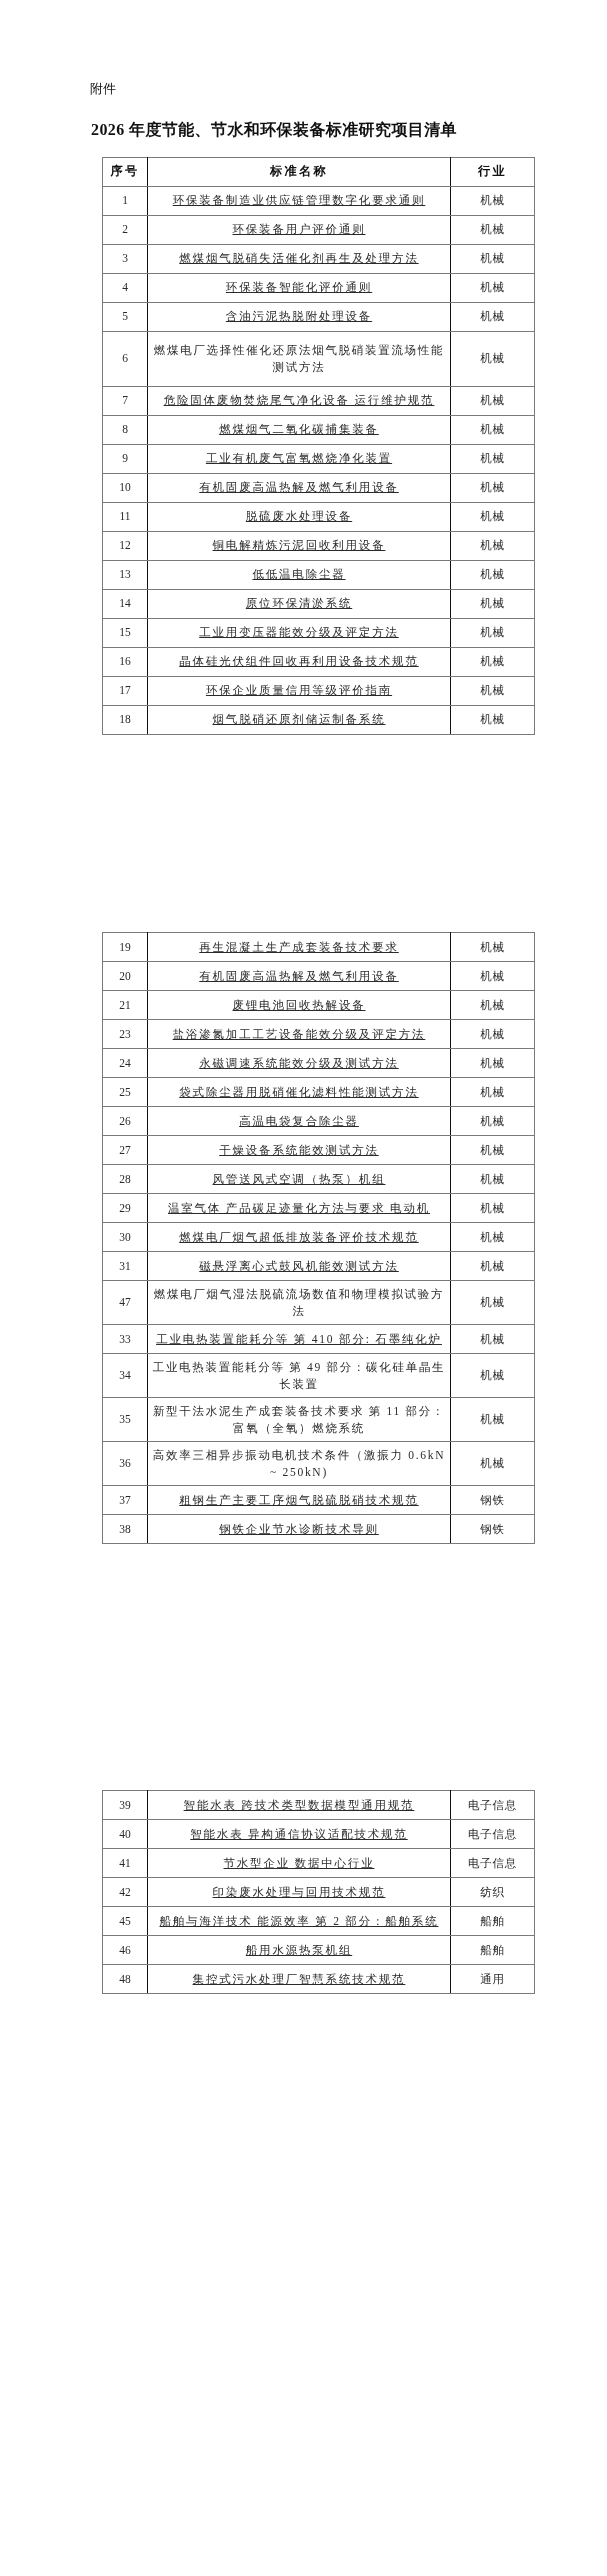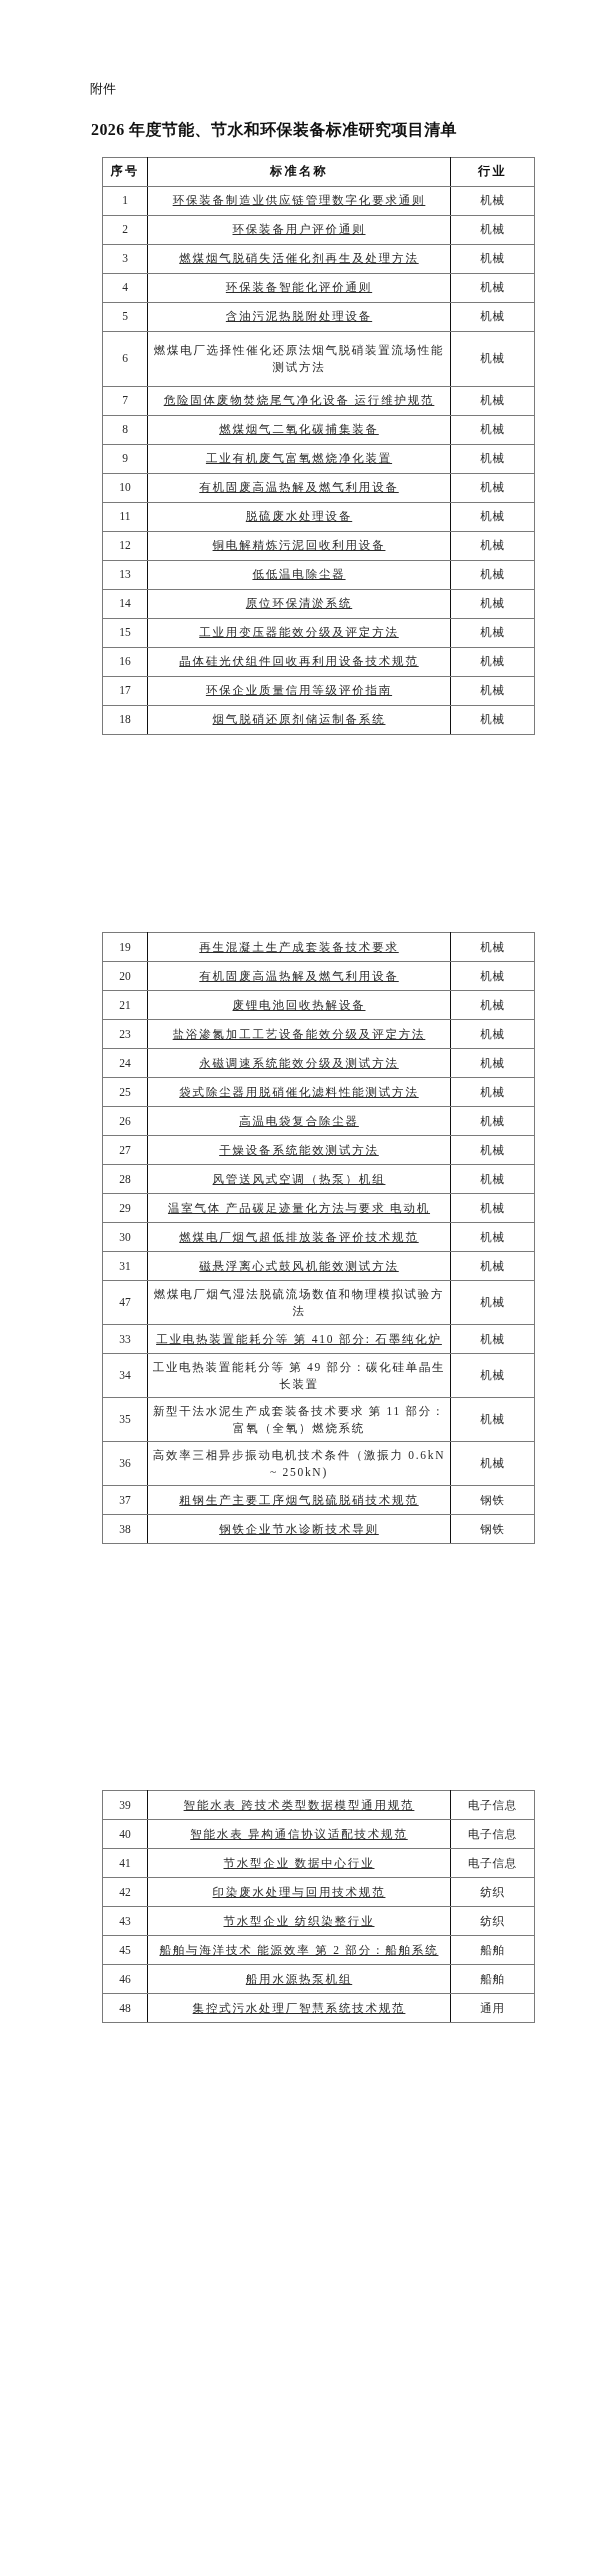--- a/index.html
+++ b/index.html
@@ -275,25 +275,20 @@
           <td class="no">41</td>
           <td class="name">节水型企业 数据中心行业</td>
           <td class="ind">电子信息</td>
         </tr>
     <tr class="r1">
           <td class="no">42</td>
           <td class="name">印染废水处理与回用技术规范</td>
           <td class="ind">纺织</td>
         </tr>
     <tr class="r1">
-          <td class="no">43</td>
-          <td class="name">节水型企业 纺织染整行业</td>
-          <td class="ind">纺织</td>
-        </tr>
-    <tr class="r1">
           <td class="no">45</td>
           <td class="name">船舶与海洋技术 能源效率 第 2 部分：船舶系统</td>
           <td class="ind">船舶</td>
         </tr>
     <tr class="r1">
           <td class="no">46</td>
           <td class="name">船用水源热泵机组</td>
           <td class="ind">船舶</td>
         </tr>
     <tr class="r1">

